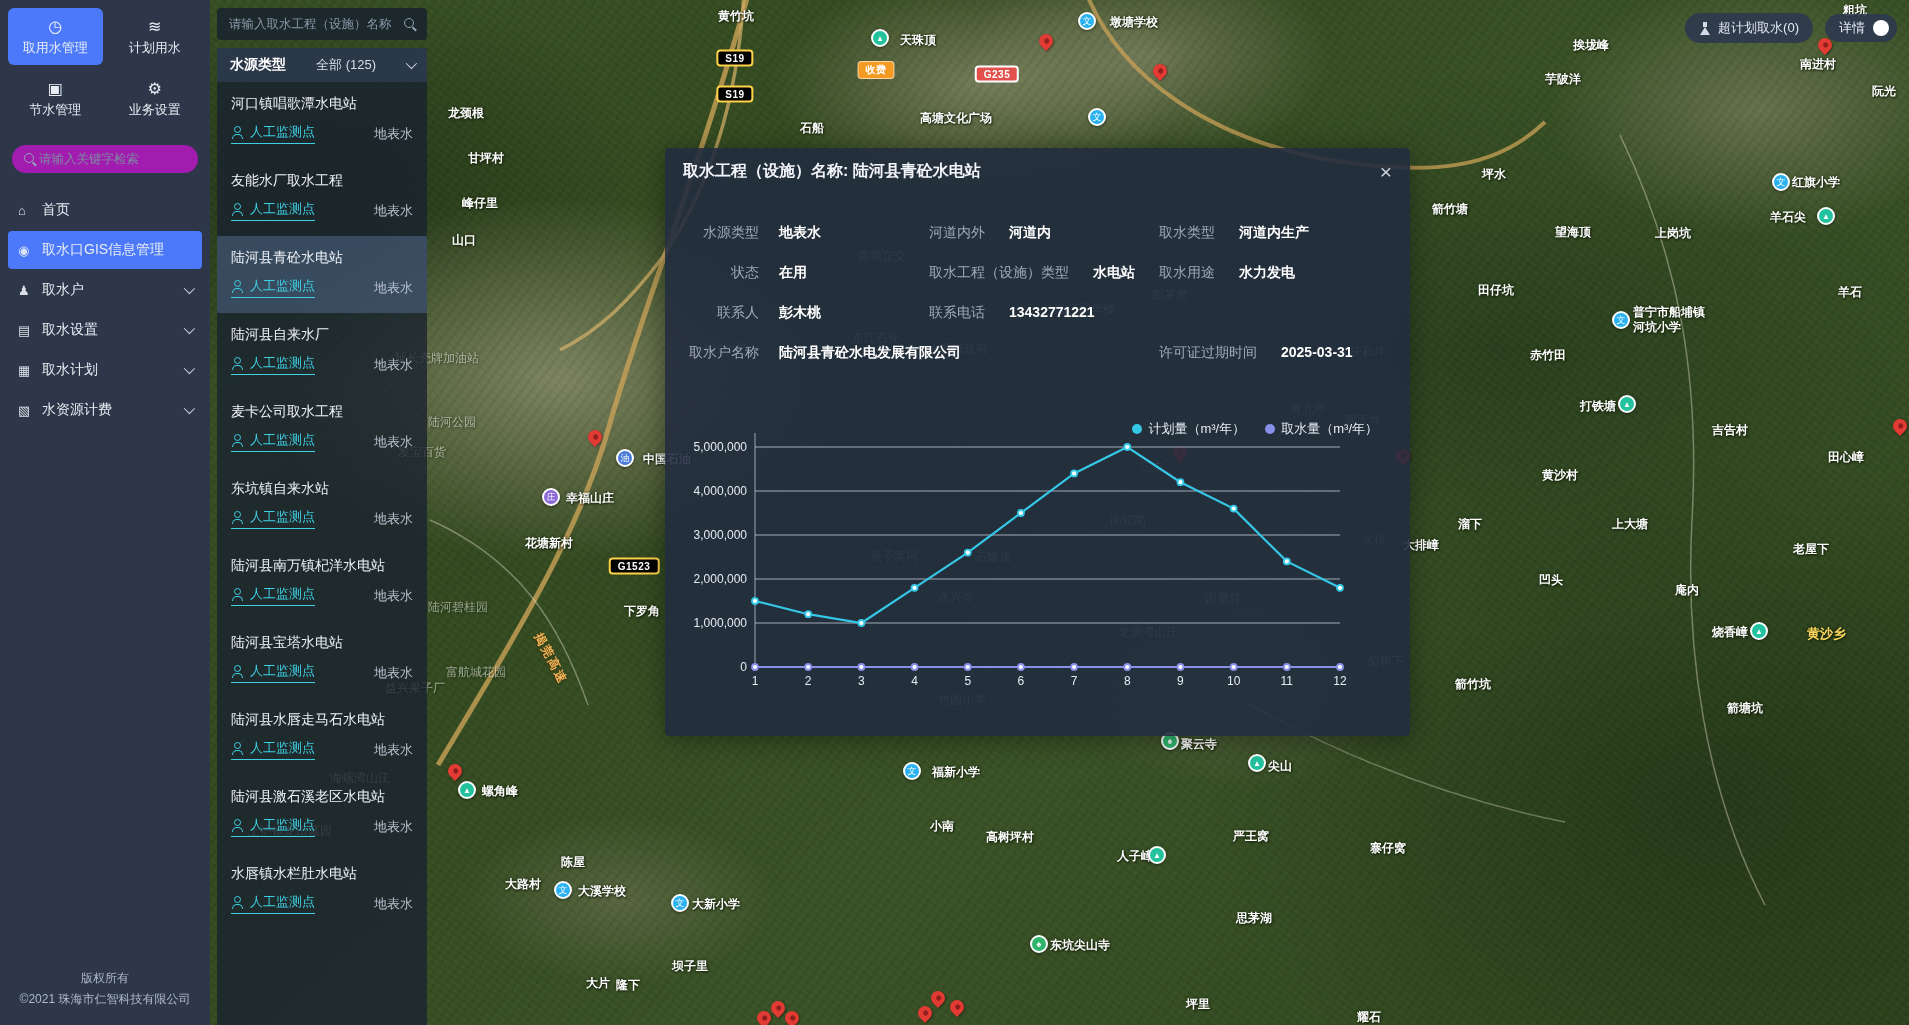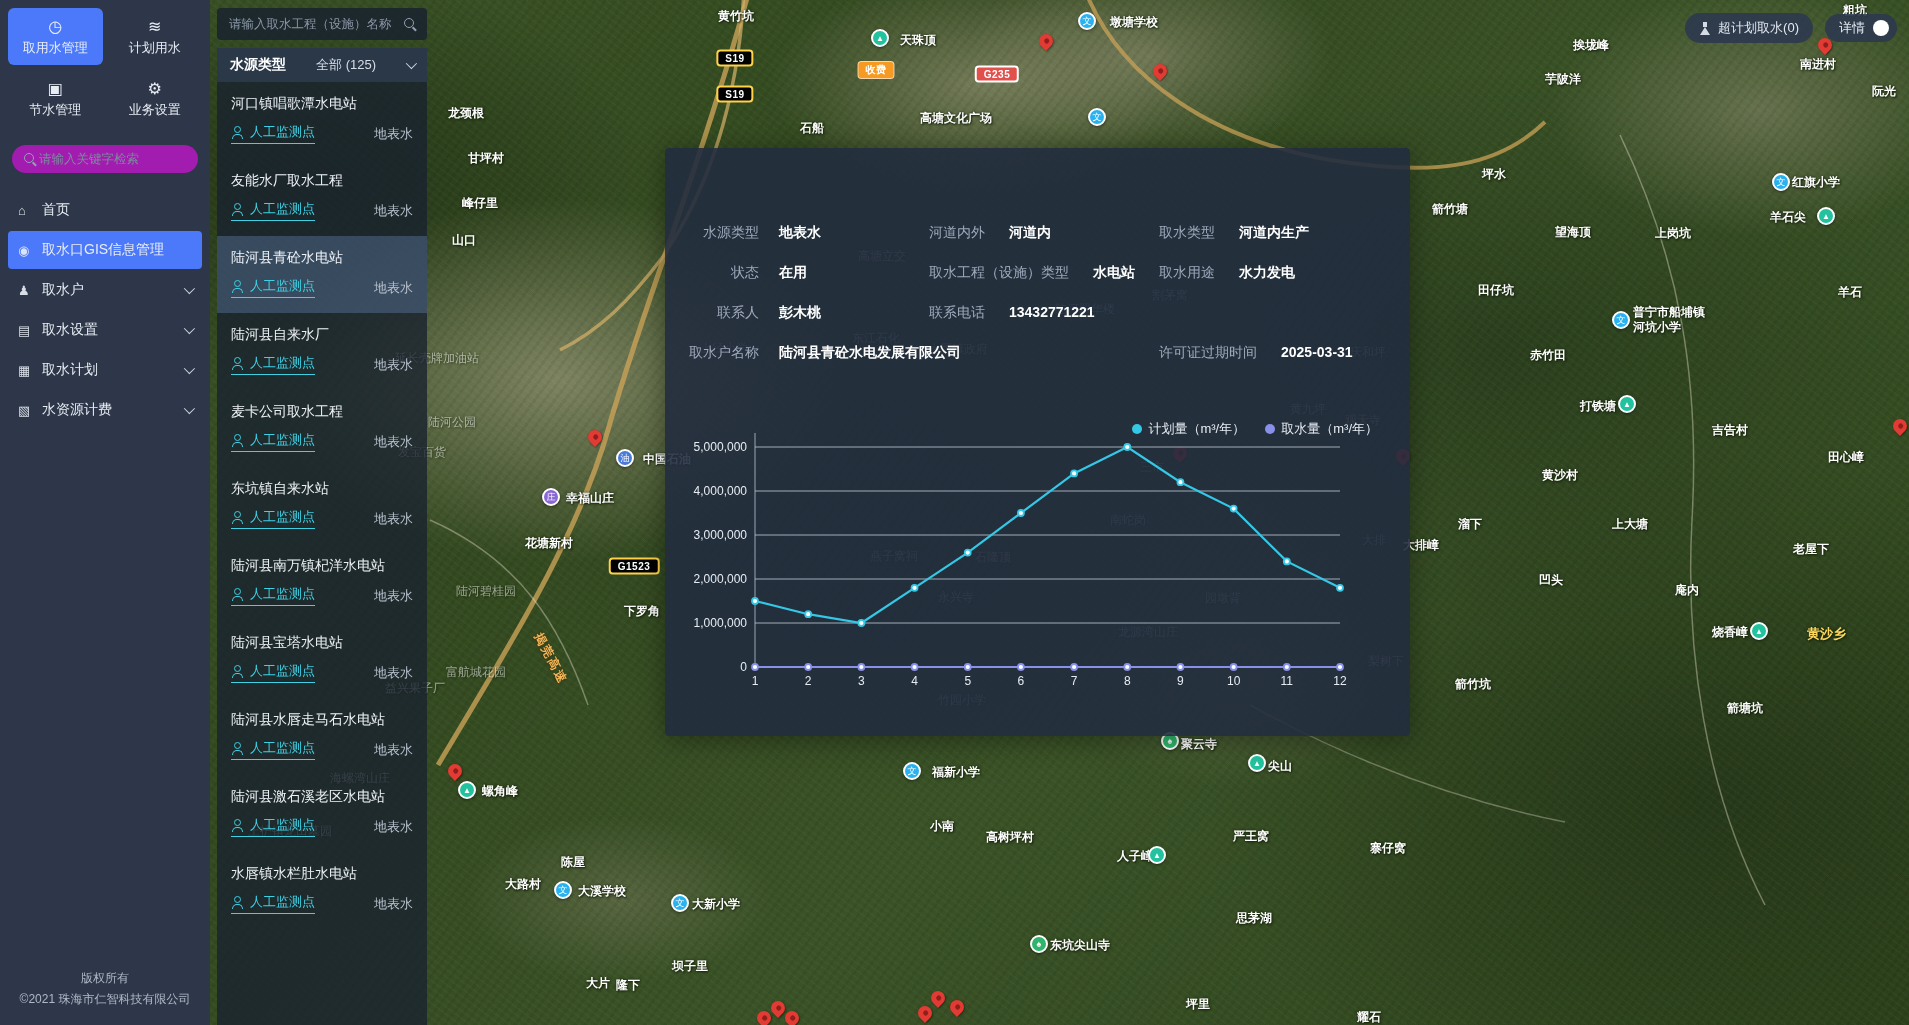--- a/index.html
+++ b/index.html
@@ -210,21 +210,21 @@
     <div class="maplabel d" style="left: 852px; top: 338px;">东江石化</div>
     <div class="maplabel d" style="left: 928px; top: 349px;">水唇镇政府</div>
     <div class="maplabel d" style="left: 1055px; top: 309px;">陆河翠华楼</div>
     <div class="maplabel d" style="left: 700px; top: 348px;">上径小学</div>
     <div class="maplabel d" style="left: 1350px; top: 352px;">庆和坪</div>
     <div class="maplabel d" style="left: 1345px; top: 420px;">观天寺</div>
     <div class="maplabel d" style="left: 1290px; top: 409px;">黄九坪</div>
     <div class="maplabel d" style="left: 395px; top: 358px;">延长壳牌加油站</div>
     <div class="maplabel d" style="left: 428px; top: 422px;">陆河公园</div>
     <div class="maplabel d" style="left: 398px; top: 452px;">发宝百货</div>
-    <div class="maplabel d" style="left: 428px; top: 591px; padding-left: 28px;">陆河碧桂园</div>
+    <div class="maplabel d" style="left: 428px; top: 607px;">陆河碧桂园</div>
     <div class="maplabel d" style="left: 446px; top: 672px;">富航城花园</div>
     <div class="maplabel d" style="left: 385px; top: 688px;">益兴果子厂</div>
     <div class="maplabel d" style="left: 330px; top: 778px;">海螺湾山庄</div>
     <div class="mapicon km" style="left: 880px; top: 38px;">▲</div>
     <div class="mapicon ks" style="left: 1087px; top: 21px;">文</div>
     <div class="mapicon ks" style="left: 1781px; top: 182px;">文</div>
     <div class="mapicon km" style="left: 1826px; top: 216px;">▲</div>
     <div class="mapicon ks" style="left: 1621px; top: 320px;">文</div>
     <div class="mapicon km" style="left: 1627px; top: 404px;">▲</div>
     <div class="mapicon km" style="left: 1759px; top: 631px;">▲</div>
@@ -451,20 +451,24 @@
         <span class="chev"></span>
       </div>
     </div>
   <div id="copyright">
     <div>版权所有</div>
     <div>©2021 珠海市仁智科技有限公司</div>
   </div>
 </div>
 
 <div id="modal">
+  <div class="m-head">
+    <span>取水工程（设施）名称: 陆河县青砼水电站</span>
+    <span class="m-close">×</span>
+  </div>
   <div id="fields">
       <div class="frow">
         <div class="cell cc0">
           <span class="fl">水源类型</span>
           <span class="fv">地表水</span>
         </div>
         <div class="cell cc1">
           <span class="fl">河道内外</span>
           <span class="fv">河道内</span>
         </div>

